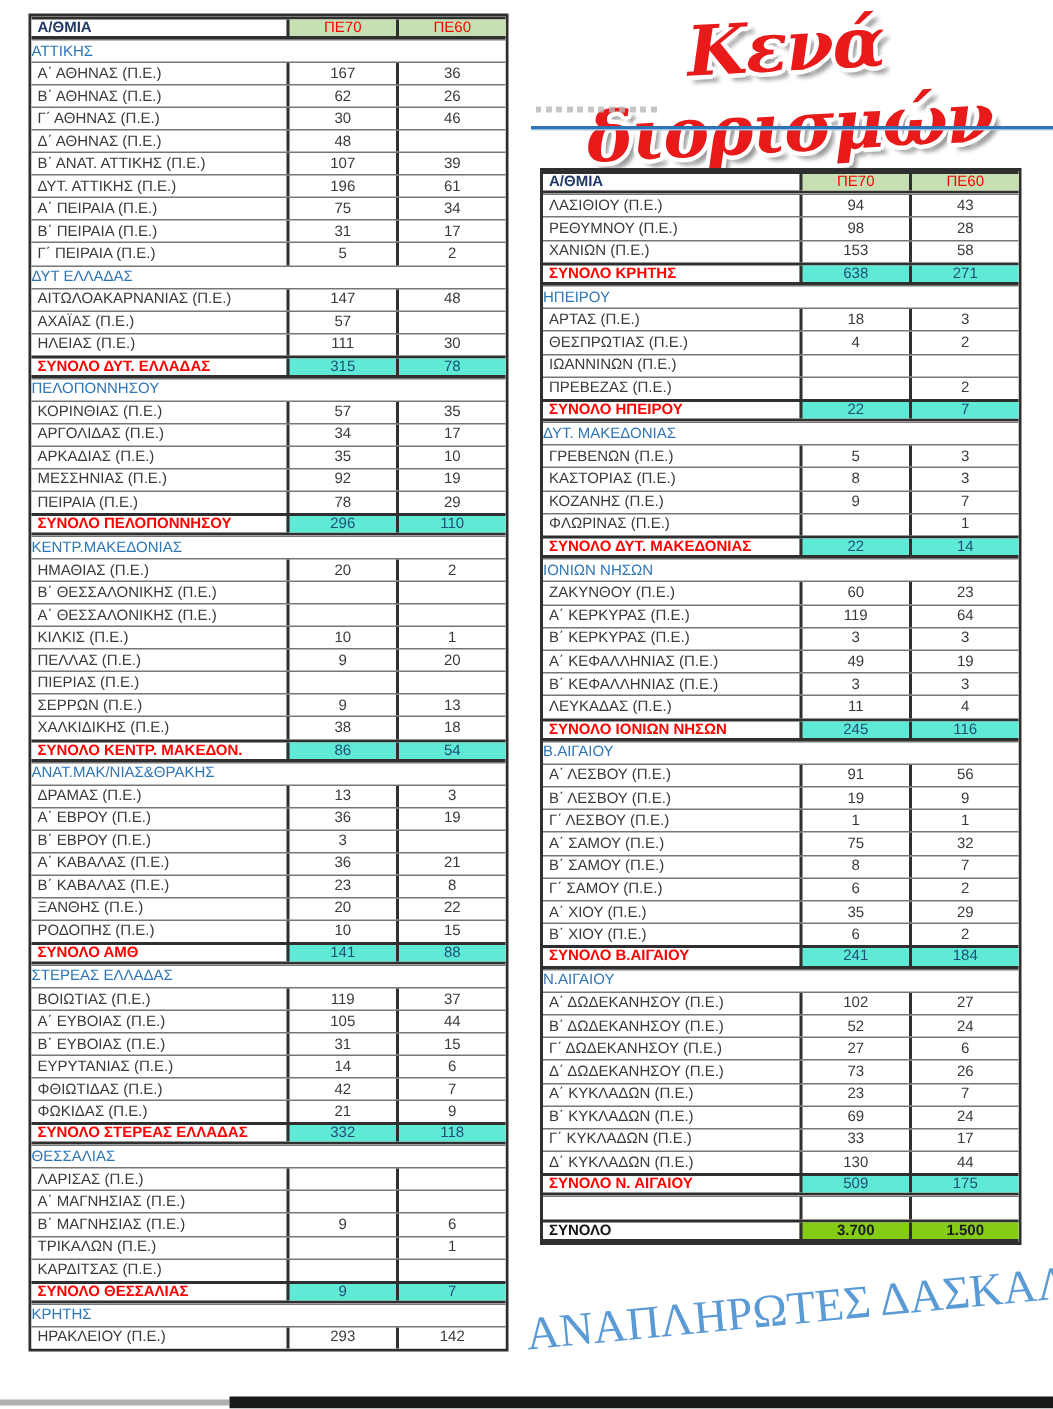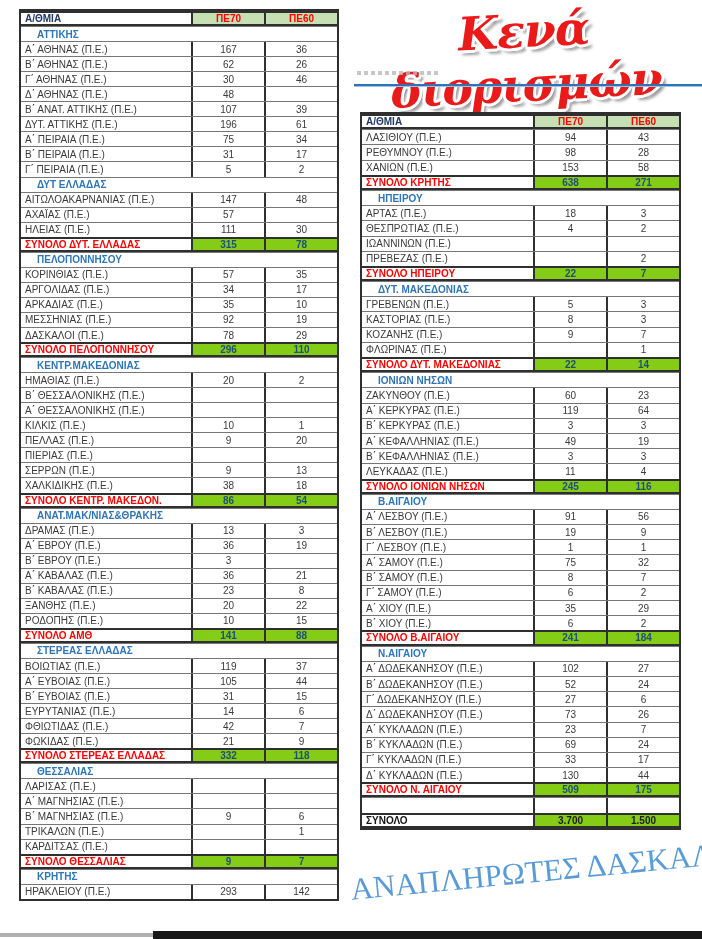--- a/index.html
+++ b/index.html
@@ -13,28 +13,28 @@
 
   .row { display:flex; box-sizing:border-box; border-top:1px solid #767676; background:#fff; }
   .tbl-left  .row { height:15.05px; }
   .tbl-right .row { height:15.2px; }
   .row:first-child { border-top:none; }
 
   .cell { box-sizing:border-box; display:flex; align-items:center; overflow:hidden;
           white-space:nowrap; font-size:10px; color:#3a3a3a; }
   .c-label   { flex:1 1 auto; padding-left:4px; }
   .c-val     { width:73px; flex:0 0 73px; justify-content:center; border-left:2px solid #2f2f2f; }
-  .c-section { flex:1 1 auto; padding-left:16px; font-weight:bold; color:#2e75b6; }
+  .c-section { flex:1 1 auto; padding-left:0; font-weight:normal; color:#2e75b6; }
 
   .row.h, .row.t, .row.g { border-top:2px solid #2f2f2f; border-bottom:2px solid #2f2f2f; }
   .row.h .c-label { font-weight:bold; color:#1f3864; }
-  .row.h .c-val   { background:#c6e0b4; color:#fe0000; font-weight:bold; }
+  .row.h .c-val   { background:#c6e0b4; color:#fe0000; font-weight:normal; }
 
   .row.t .c-label { color:#fe0000; font-weight:bold; }
-  .row.t .c-val   { background:#84cc16; color:#1f4e79; font-weight:bold; }
+  .row.t .c-val   { background:#5eead4; color:#1f4e79; font-weight:normal; }
 
   .row.g .c-label { color:#141414; font-weight:bold; }
   .row.g .c-val   { background:#84cc16; color:#1c1c1c; font-weight:bold; }
 
   
   .title { position:absolute; left:348px; top:4px; width:354px; text-align:center;
            font-family:"DejaVu Serif", serif; font-style:italic; font-weight:bold;
            font-size:46px; letter-spacing:-1px; color:#e81a1a;
            transform:rotate(-3deg); transform-origin:50% 50%;
            text-shadow:-2px -2px 0 #fff, 2px -2px 0 #fff, -2px 2px 0 #fff, 2px 2px 0 #fff,
@@ -156,21 +156,21 @@
         <div class="cell c-label">ΑΡΚΑΔΙΑΣ (Π.Ε.)</div>
         <div class="cell c-val">35</div>
         <div class="cell c-val">10</div>
       </div>
       <div class="row d">
         <div class="cell c-label">ΜΕΣΣΗΝΙΑΣ (Π.Ε.)</div>
         <div class="cell c-val">92</div>
         <div class="cell c-val">19</div>
       </div>
       <div class="row d">
-        <div class="cell c-label">ΔΑΣΚΑΛΟΙ (Π.Ε.)</div>
+        <div class="cell c-label">ΠΕΙΡΑΙΑ (Π.Ε.)</div>
         <div class="cell c-val">78</div>
         <div class="cell c-val">29</div>
       </div>
       <div class="row t">
         <div class="cell c-label">ΣΥΝΟΛΟ ΠΕΛΟΠΟΝΝΗΣΟΥ</div>
         <div class="cell c-val">296</div>
         <div class="cell c-val">110</div>
       </div>
       <div class="row s">
         <div class="cell c-section">ΚΕΝΤΡ.ΜΑΚΕΔΟΝΙΑΣ</div>

